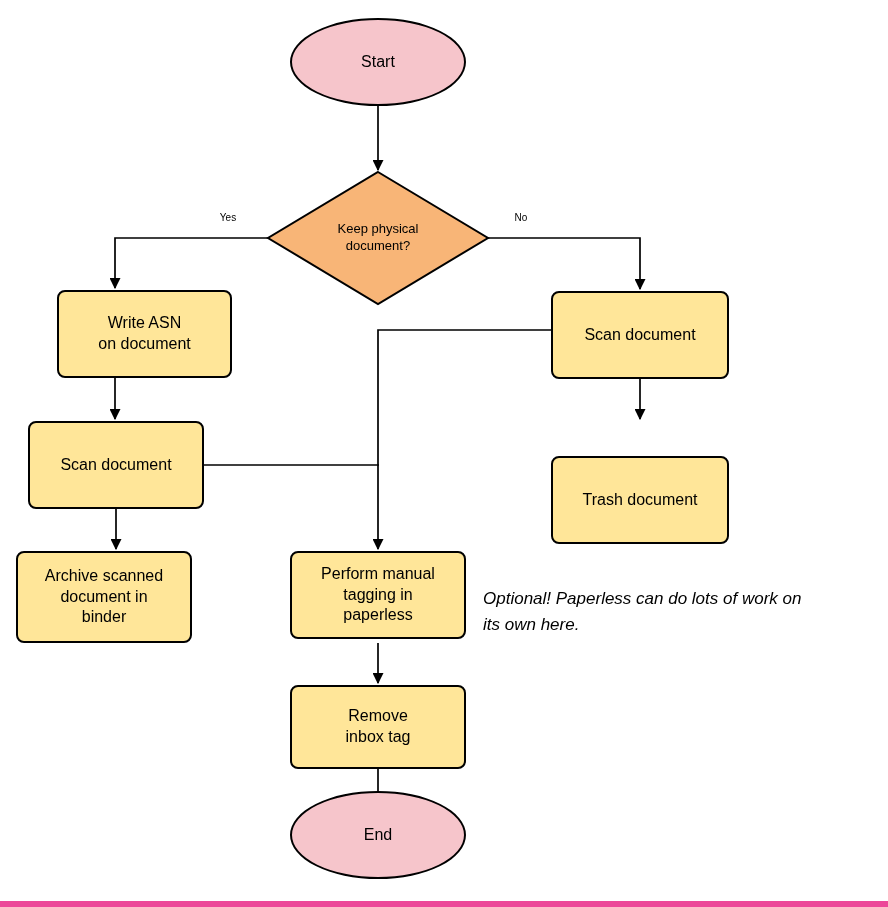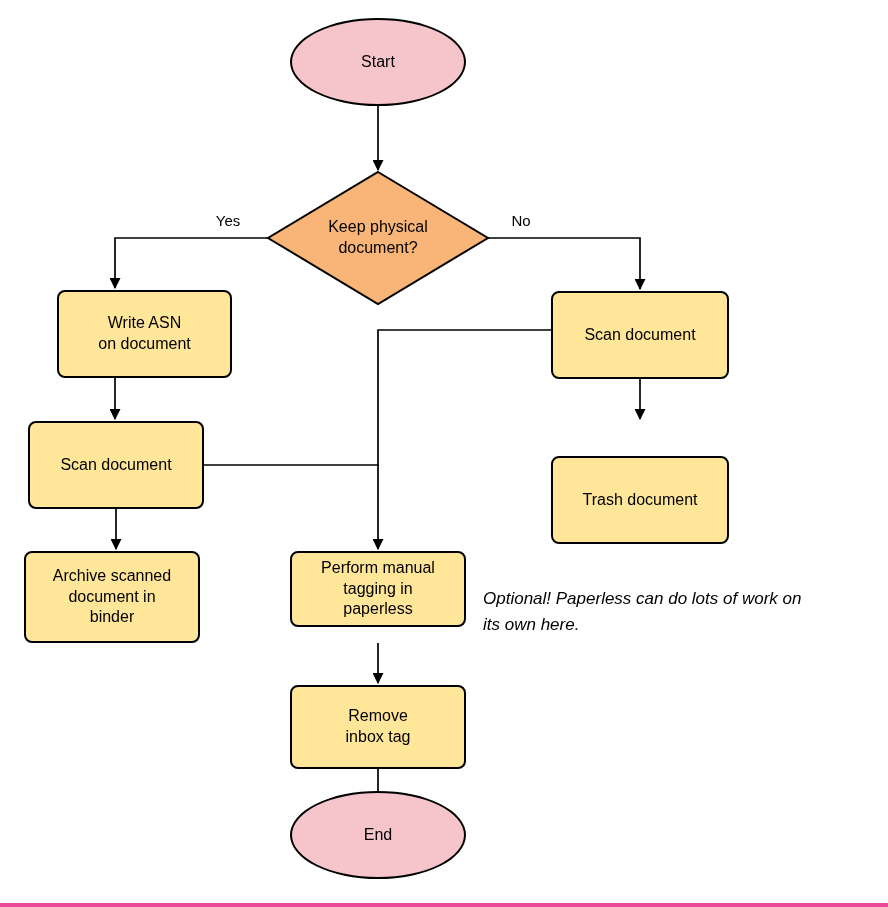--- a/index.html
+++ b/index.html
@@ -5,21 +5,21 @@
   * { margin: 0; padding: 0; box-sizing: border-box; }
   html, body { background: #ffffff; }
   body { font-family: "Liberation Sans", sans-serif; color: #000; }
 
   .canvas {
     position: relative;
     width: 888px;
     height: 907px;
     background: #ffffff;
     overflow: hidden;
-    border-bottom: 4px solid #ec4899;
+    border-bottom: 6px solid #ec4899;
   }
 
   svg.edges { position: absolute; left: 0; top: 0; }
   svg.edges path.edge {
     fill: none;
     stroke: #000;
     stroke-width: 1.7;
     stroke-linejoin: miter;
   }
   svg.edges polygon.decision {
@@ -47,48 +47,48 @@
     background: #F6C5CB;
     border: 2px solid #000;
     border-radius: 50%;
   }
   .decision-text {
     position: absolute;
     display: flex;
     align-items: center;
     justify-content: center;
     text-align: center;
-    font-size: 16px;
+    font-size: 13px;
     line-height: 1.3;
   }
   .label { white-space: pre-line; }
 
   .edge-label {
     position: absolute;
-    font-size: 15px;
+    font-size: 10px;
     text-align: center;
   }
 
   .annotation {
     position: absolute;
     font-style: italic;
     font-size: 17px;
     line-height: 1.5;
     white-space: pre-line;
   }
 
   
   #node-start        { left: 290px; top: 18px;  width: 176px; height: 88px; }
   #decision-label    { left: 288px; top: 210px; width: 180px; height: 56px; }
   #node-write-asn    { left: 28px;  top: 290px; width: 175px; height: 88px; margin-left: 29px; }
   #node-scan-left    { left: 28px;  top: 421px; width: 176px; height: 88px; }
-  #node-archive      { left: 24px;  top: 551px; width: 176px; height: 92px; }
+  #node-archive      { left: 16px;  top: 551px; width: 176px; height: 92px; }
   #node-scan-right   { left: 551px; top: 291px; width: 178px; height: 88px; }
   #node-trash        { left: 551px; top: 421px; width: 178px; height: 88px; margin-top: 35px; }
-  #node-tagging      { left: 290px; top: 551px; width: 176px; height: 76px; }
+  #node-tagging      { left: 290px; top: 551px; width: 176px; height: 88px; }
   #node-remove-inbox { left: 290px; top: 685px; width: 176px; height: 84px; }
   #node-end          { left: 290px; top: 791px; width: 176px; height: 88px; }
 
   #label-yes { left: 206px; top: 212px; width: 44px; }
   #label-no  { left: 503px; top: 212px; width: 36px; }
 
   #annotation { left: 483px; top: 586px; width: 410px; }
 </style>
 </head>
 <body>

